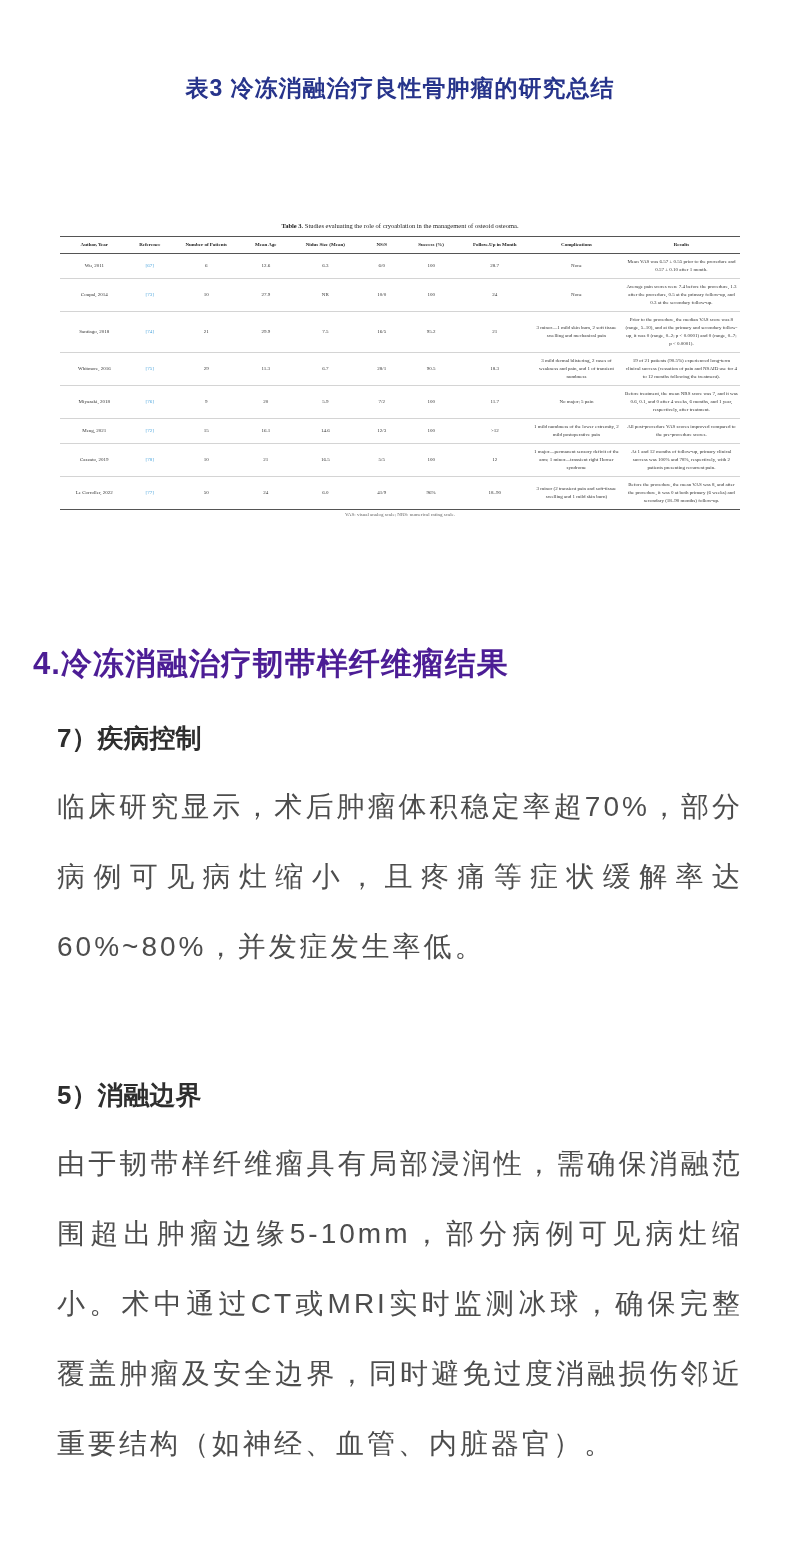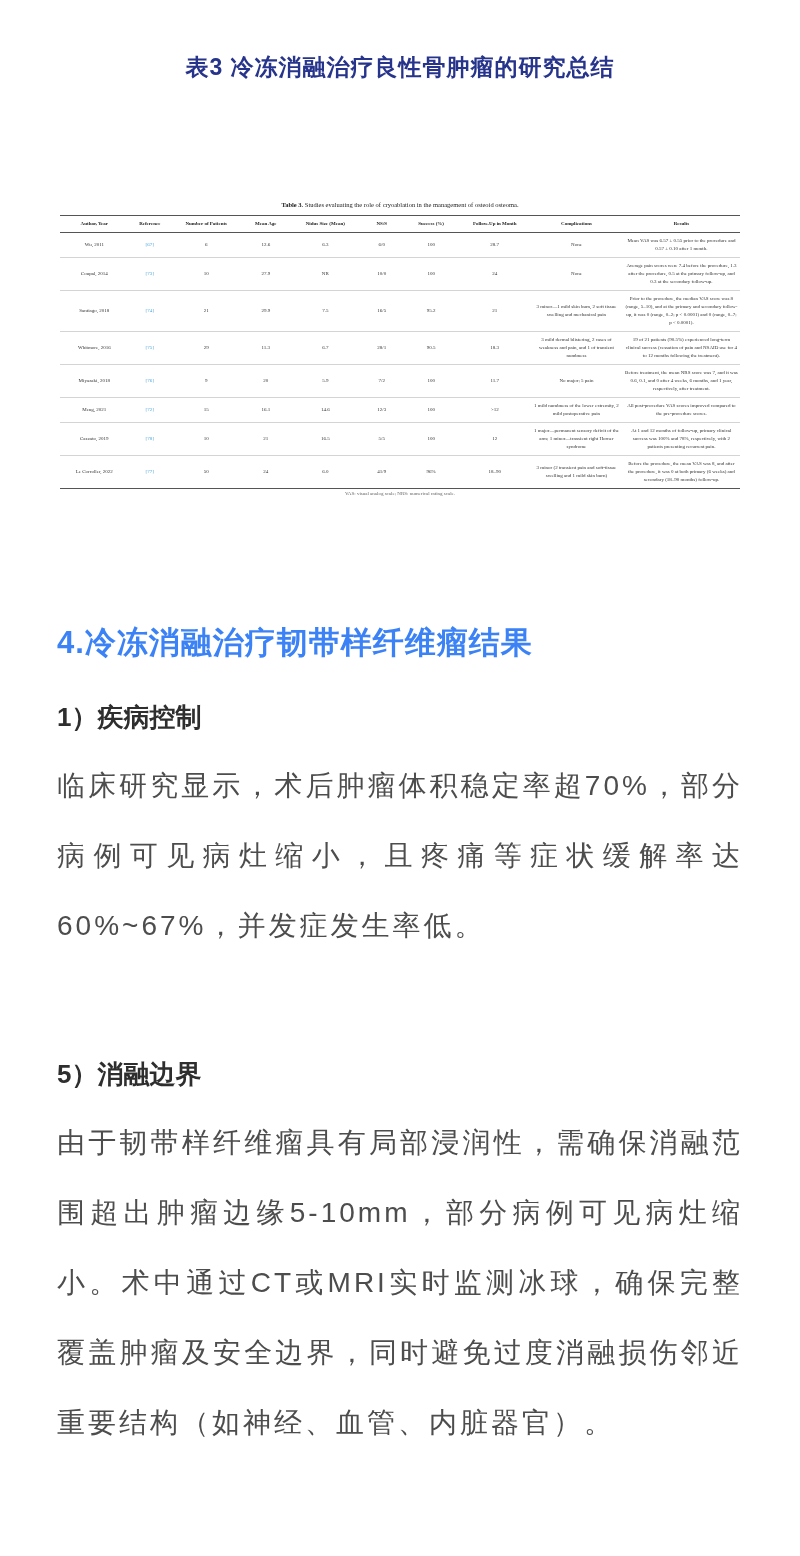--- a/index.html
+++ b/index.html
@@ -2,21 +2,21 @@
 <html><head>
 <meta charset="utf-8">
 <style>
   html,body{margin:0;padding:0;}
   body{
     width:800px;height:1556px;background:#ffffff;
     font-family:"Liberation Sans","DejaVu Sans",sans-serif;
     overflow:hidden;position:relative;
   }
   .doc-title{
-    padding-top:52px;text-align:center;
+    padding-top:73px;text-align:center;
     font-size:23px;font-weight:bold;color:#27348b;letter-spacing:1px;
   }
   
   .table-block{
     width:680px;margin:118px auto 0;
     font-family:"Liberation Serif","DejaVu Serif",serif;color:#333;
   }
   .table-caption{text-align:center;font-size:6.5px;margin-bottom:7px;color:#222;}
   .table-caption .cap-label{font-weight:bold;}
   table.study{width:100%;border-collapse:collapse;table-layout:fixed;}
@@ -29,21 +29,21 @@
     font-size:5px;padding:4px 2px;text-align:center;vertical-align:middle;
     border-bottom:1px solid #d4d4d4;line-height:1.6;word-wrap:break-word;color:#333;
   }
   table.study tbody tr:last-child td{border-bottom:1.4px solid #555;}
   table.study td.ref{color:#4ea6dd;}
   .footnote{
     font-size:5px;color:#666;text-align:center;
     height:5px;overflow:hidden;margin-top:2px;
   }
   .section-heading{
-    margin:126px 57px 0;font-size:31px;font-weight:bold;color:#3b82f6;
+    margin:126px 33px 0;font-size:31px;font-weight:bold;color:#4c1d95;
     letter-spacing:1px;
   }
   .sub-heading{margin:36px 57px 0;font-size:26px;font-weight:bold;color:#2e2e2e;}
   .sub-heading.second{margin-top:96px;}
   .para{
     margin:16px 57px 0;font-size:28px;color:#4d4d4d;line-height:70px;
     text-align:justify;letter-spacing:3px;
   }
 </style>
 </head>
@@ -180,17 +180,17 @@
           <td>3 minor (2 transient pain and soft-tissue swelling and 1 mild skin burn)</td>
           <td>Before the procedure, the mean VAS was 8, and after the procedure, it was 0 at both primary (6 weeks) and secondary (18–90 months) follow-up.</td>
         </tr>
       </tbody>
   </table>
   <div class="footnote">VAS: visual analog scale; NRS: numerical rating scale.</div>
 </div>
 
 <div class="section-heading">4.冷冻消融治疗韧带样纤维瘤结果</div>
 
-<div class="sub-heading">1）疾病控制</div>
-<div class="para">临床研究显示，术后肿瘤体积稳定率超70%，部分病例可见病灶缩小，且疼痛等症状缓解率达60%~67%，并发症发生率低。</div>
+<div class="sub-heading">7）疾病控制</div>
+<div class="para">临床研究显示，术后肿瘤体积稳定率超70%，部分病例可见病灶缩小，且疼痛等症状缓解率达60%~80%，并发症发生率低。</div>
 
 <div class="sub-heading second">5）消融边界</div>
 <div class="para">由于韧带样纤维瘤具有局部浸润性，需确保消融范围超出肿瘤边缘5-10mm，部分病例可见病灶缩小。术中通过CT或MRI实时监测冰球，确保完整覆盖肿瘤及安全边界，同时避免过度消融损伤邻近重要结构（如神经、血管、内脏器官）。</div>
 
 </body></html>

